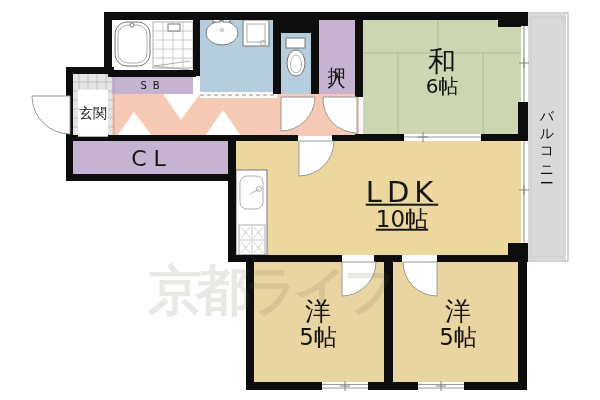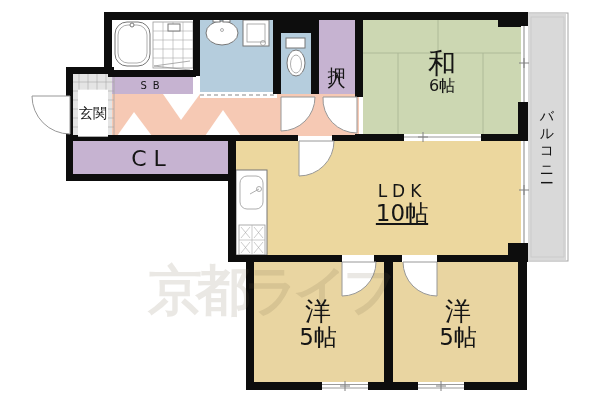--- a/index.html
+++ b/index.html
@@ -191,27 +191,27 @@
   <div class="lbl" style="left:93px;top:113px;font-size:14px;background:#fff;padding:16px 1px;">玄関</div>
 
   <div class="lbl" style="left:153px;top:86px;font-size:10px;letter-spacing:6px;">SB</div>
 
   <div class="lbl" style="left:152px;top:159px;font-size:22px;letter-spacing:7px;">CL</div>
 
   <div class="lbl vert" style="left:336px;top:55px;font-size:18px;letter-spacing:2px;">押入</div>
 
   <div class="lbl" style="left:442px;top:72px;">
     <div style="font-size:28px;">和</div>
-    <div style="font-size:16px;">6帖</div>
+    <div style="font-size:20px;">6帖</div>
   </div>
 
   <div class="lbl vert" style="left:547px;top:139px;font-size:14px;letter-spacing:3px;">バルコニー</div>
 
   <div class="lbl" style="left:402px;top:204px;">
-    <div style="font-size:17px;letter-spacing:5px;">LDK</div>
+    <div style="font-size:29px;letter-spacing:5px;text-decoration:underline;">LDK</div>
     <div style="font-size:23px;text-decoration:underline;">10帖</div>
   </div>
 
   <div class="lbl" style="left:318px;top:324px;">
     <div style="font-size:26px;">洋</div>
     <div style="font-size:23px;">5帖</div>
   </div>
 
   <div class="lbl" style="left:458px;top:324px;">
     <div style="font-size:26px;">洋</div>

